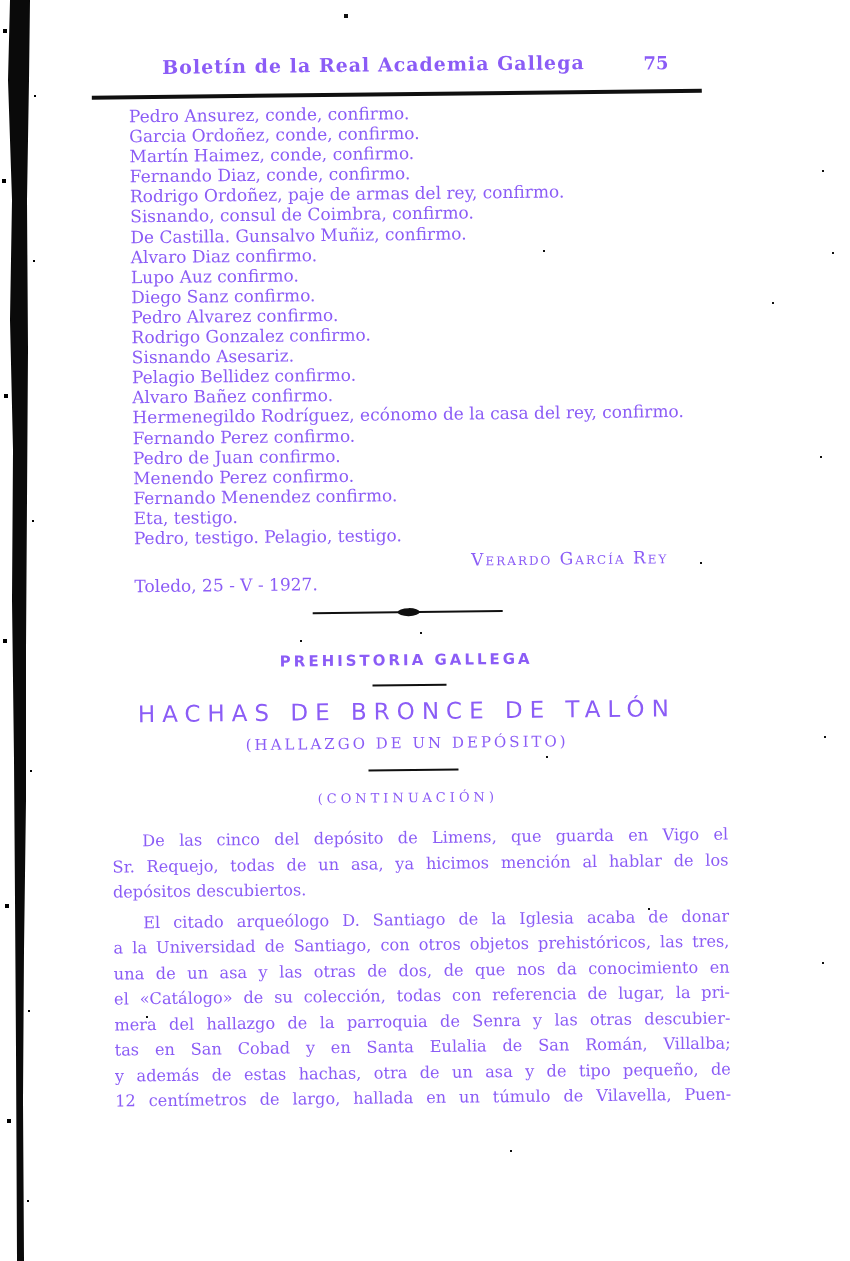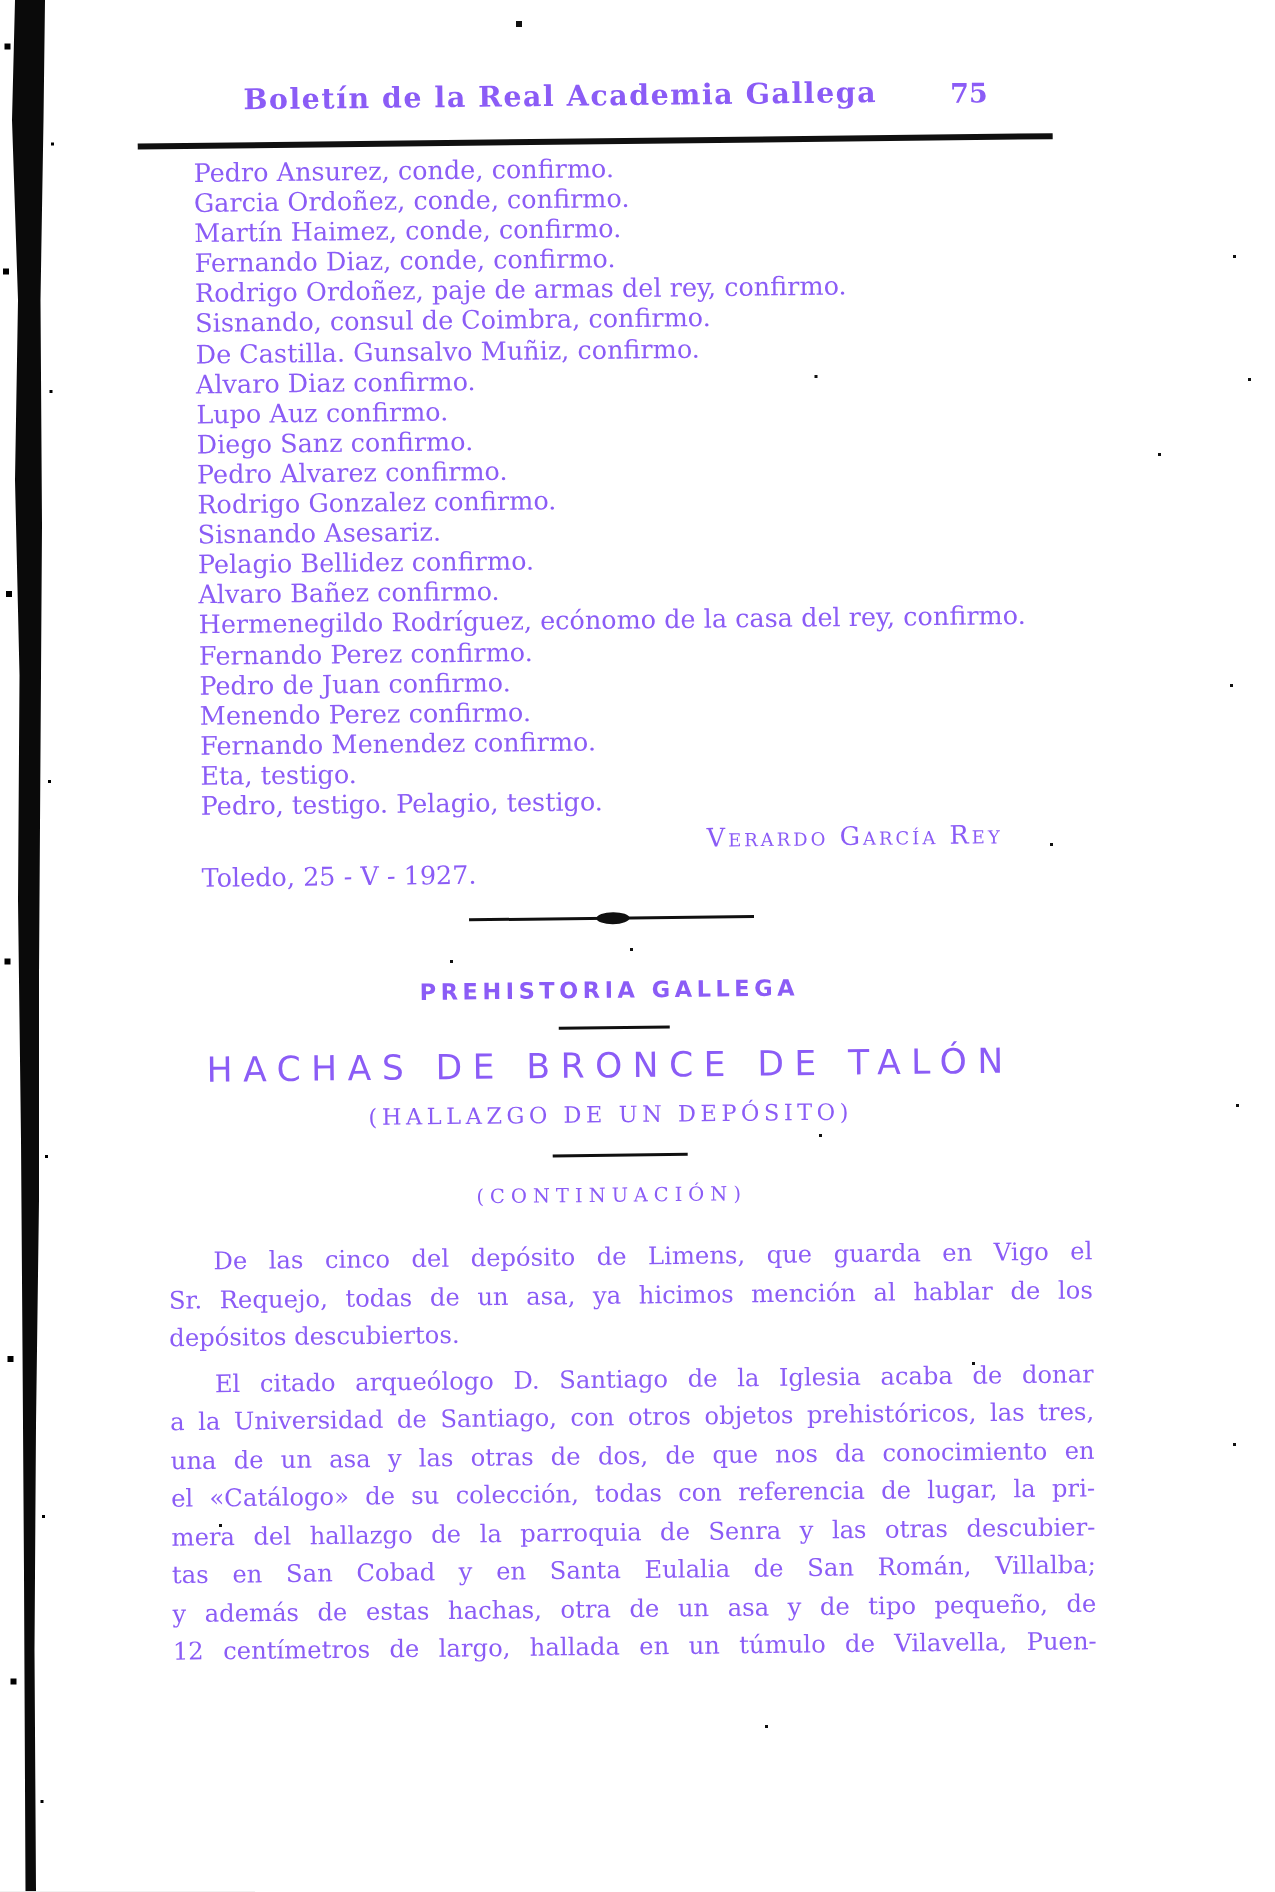--- a/index.html
+++ b/index.html
@@ -46,21 +46,21 @@
     transform: rotate(-0.65deg); transform-origin: 420px 640px;
   }
 
   .journal-title {
     position:absolute; top:53px; left:100px; width:560px;
     text-align:center; font-size:19px; font-weight:bold; letter-spacing:1px;
     font-family:"DejaVu Serif", serif;
   }
   .page-number {
     position:absolute; top:55px; left:640px; width:45px;
-    font-size:18px; font-weight:bold; 
+    font-size:18px; font-weight:bold; text-align:center;
   }
   .header-rule {
     position:absolute; top:92px; left:98px; width:610px; height:4px;
     background:#101010;
   }
 
   .confirm-list {
     position:absolute; top:103px; left:135px; width:640px;
     font-size:17px; line-height:20.1px;
   }

